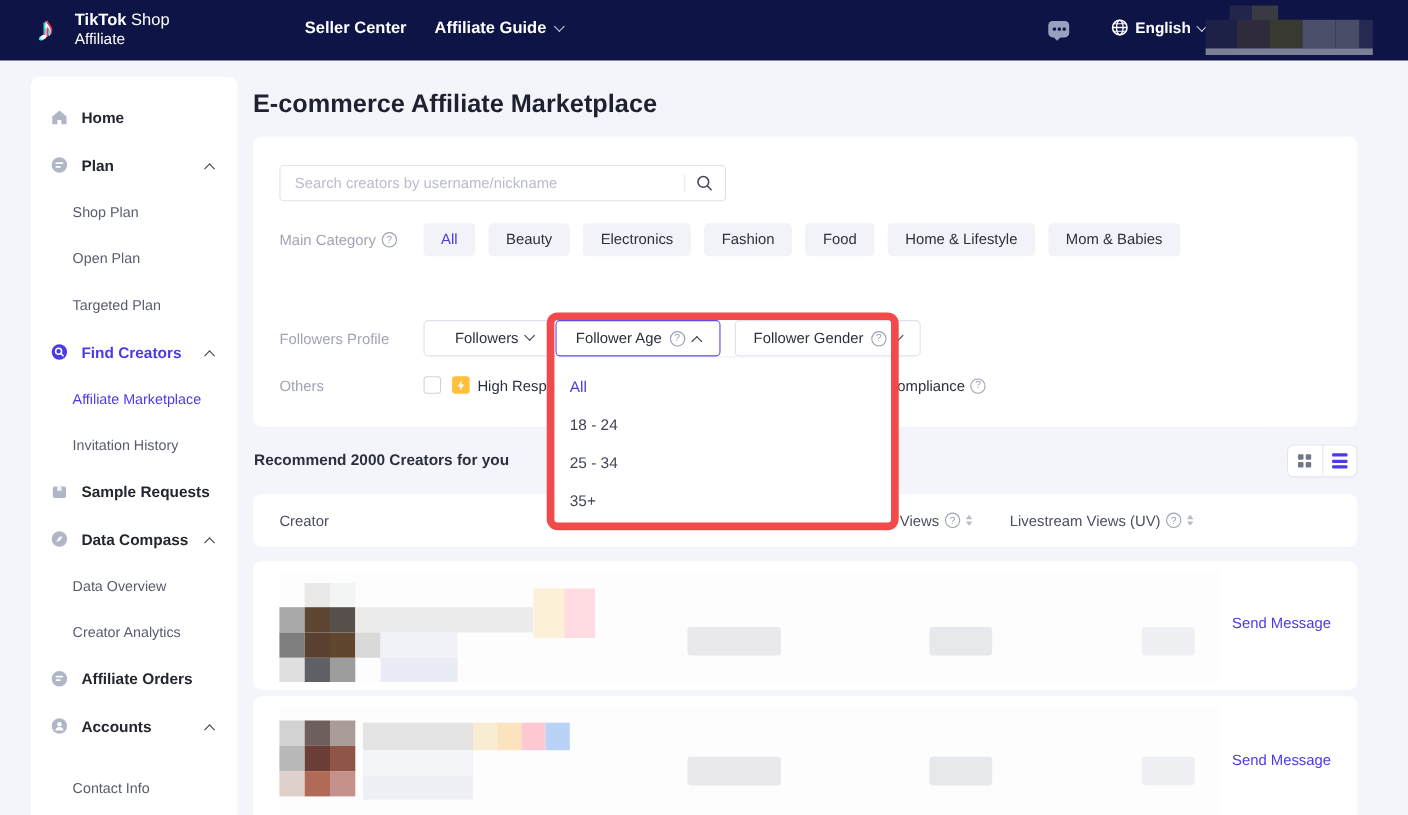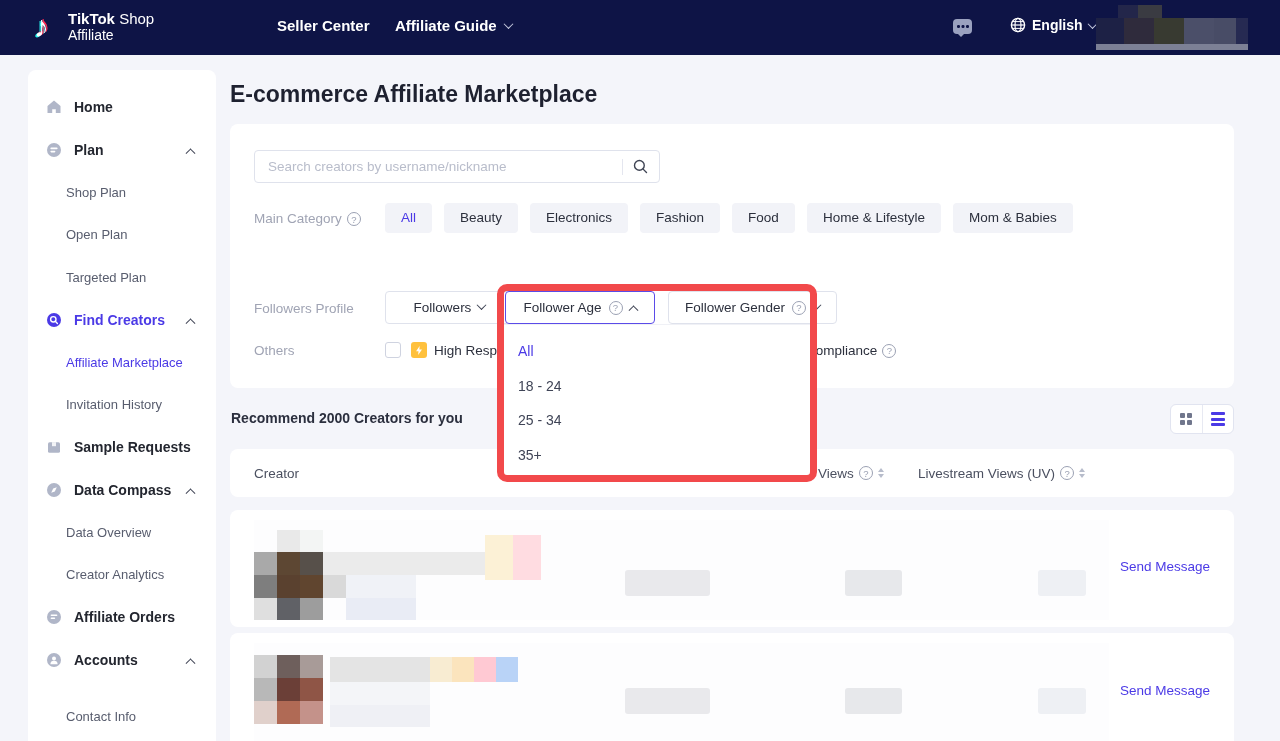--- a/index.html
+++ b/index.html
@@ -43,21 +43,21 @@
   .page-title { position:absolute; left:230px; top:81px; font-size:23px; font-weight:800; color:#1e2130; }
   .card { position:absolute; background:#fff; border-radius:8px; }
   .filter-card { left:230px; top:124px; width:1004px; height:264px; }
 
   .search-box { position:absolute; left:24px; top:26px; width:406px; height:33px; border:1px solid #dfe2ec; border-radius:4px; background:#fff; display:flex; align-items:center; }
   .search-box input { border:0; outline:0; flex:1; margin-left:13px; font-size:13.5px; color:#333; font-family:"Liberation Sans",sans-serif; }
   .search-box input::placeholder { color:#b9bdcb; }
   .search-div { width:1px; height:16px; background:#e4e6ef; margin-right:10px; }
   .search-ic { width:15px; height:15px; margin-right:11px; flex:0 0 15px; cursor:pointer; }
 
-  .frow-label { position:absolute; left:24px; font-size:13.5px; color:#a0a4b4; display:flex; align-items:flex-end; }
+  .frow-label { position:absolute; left:24px; font-size:13.5px; color:#a0a4b4; display:flex; align-items:flex-start; }
   .qicon { display:inline-flex; width:14px; height:14px; border:1px solid #9ba1b3; border-radius:50%; color:#9ba1b3; font-size:9.5px; align-items:center; justify-content:center; margin-left:5px; cursor:pointer; flex:0 0 14px; }
   .qicon::before { content:"?"; }
 
   .chips { position:absolute; left:155px; display:flex; gap:12px; }
   .chip { height:30px; line-height:30px; padding:0 16px; background:#f2f3f8; border-radius:4px; font-size:13.5px; font-weight:500; color:#2c303d; cursor:pointer; white-space:nowrap; }
   .chip.sel { color:#4b3ae6; }
 
   .drop-btn { position:absolute; height:33px; background:#fff; border:1px solid #dfe2ec; border-radius:4px; display:flex; align-items:center; justify-content:center; gap:7px; font-size:13.5px; color:#2c303d; cursor:pointer; }
   .drop-btn .caret { color:#3c4152; margin-top:-2px; }
 

